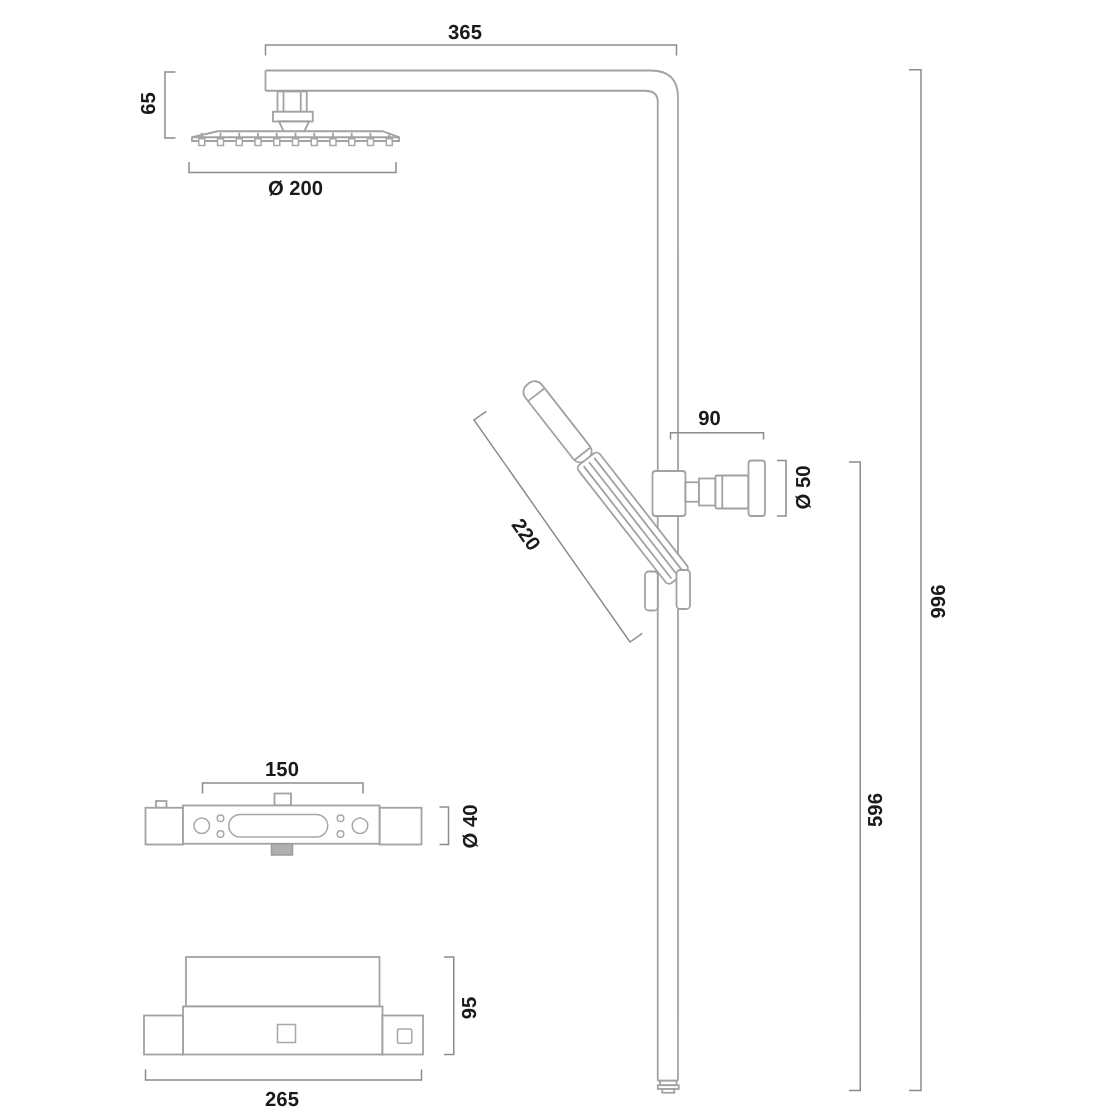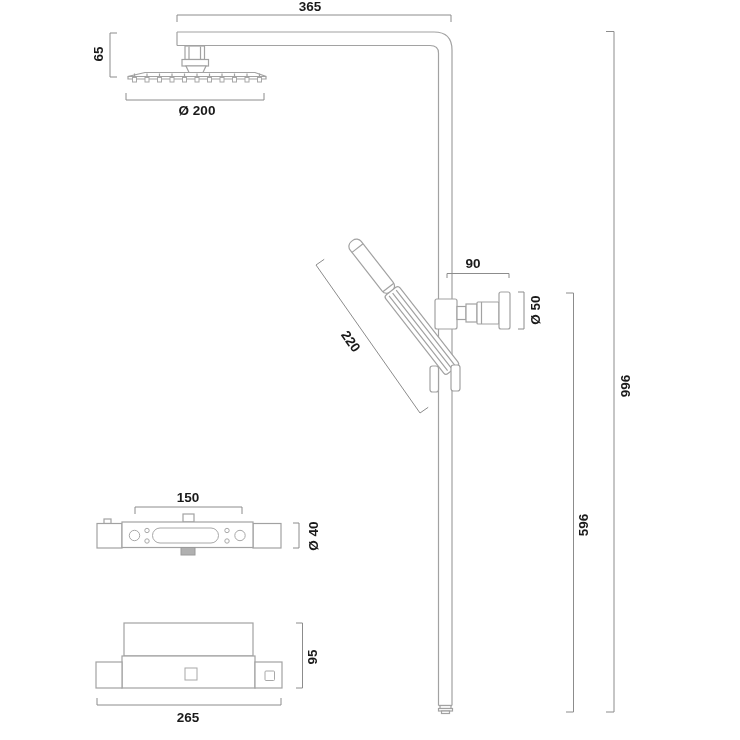--- a/index.html
+++ b/index.html
@@ -1,16 +1,16 @@
 <!DOCTYPE html>
 <html><head>
 <meta charset="utf-8">
 <style>
   html,body{margin:0;padding:0;background:#ffffff;}
-  .page{width:740px;height:724px;background:#ffffff;position:relative;margin:0 auto;overflow:hidden;}
+  .page{width:740px;height:724px;background:#ffffff;position:relative;margin:15px auto;overflow:hidden;}
   svg{display:block;}
   .outline{stroke:#a2a2a2;stroke-width:1.2;fill:none;}
   .part{stroke:#a2a2a2;stroke-width:1.2;fill:#ffffff;}
   .part-thin{stroke:#a8a8a8;stroke-width:1;fill:#ffffff;}
   .gray-fill{stroke:#9a9a9a;stroke-width:1;fill:#b0b0b0;}
   .dim{stroke:#8c8c8c;stroke-width:1;fill:none;}
   .dim-text{font-family:"Liberation Sans","DejaVu Sans",sans-serif;font-weight:700;font-size:13.5px;fill:#1a1a1a;}
 </style>
 </head>
 <body>

